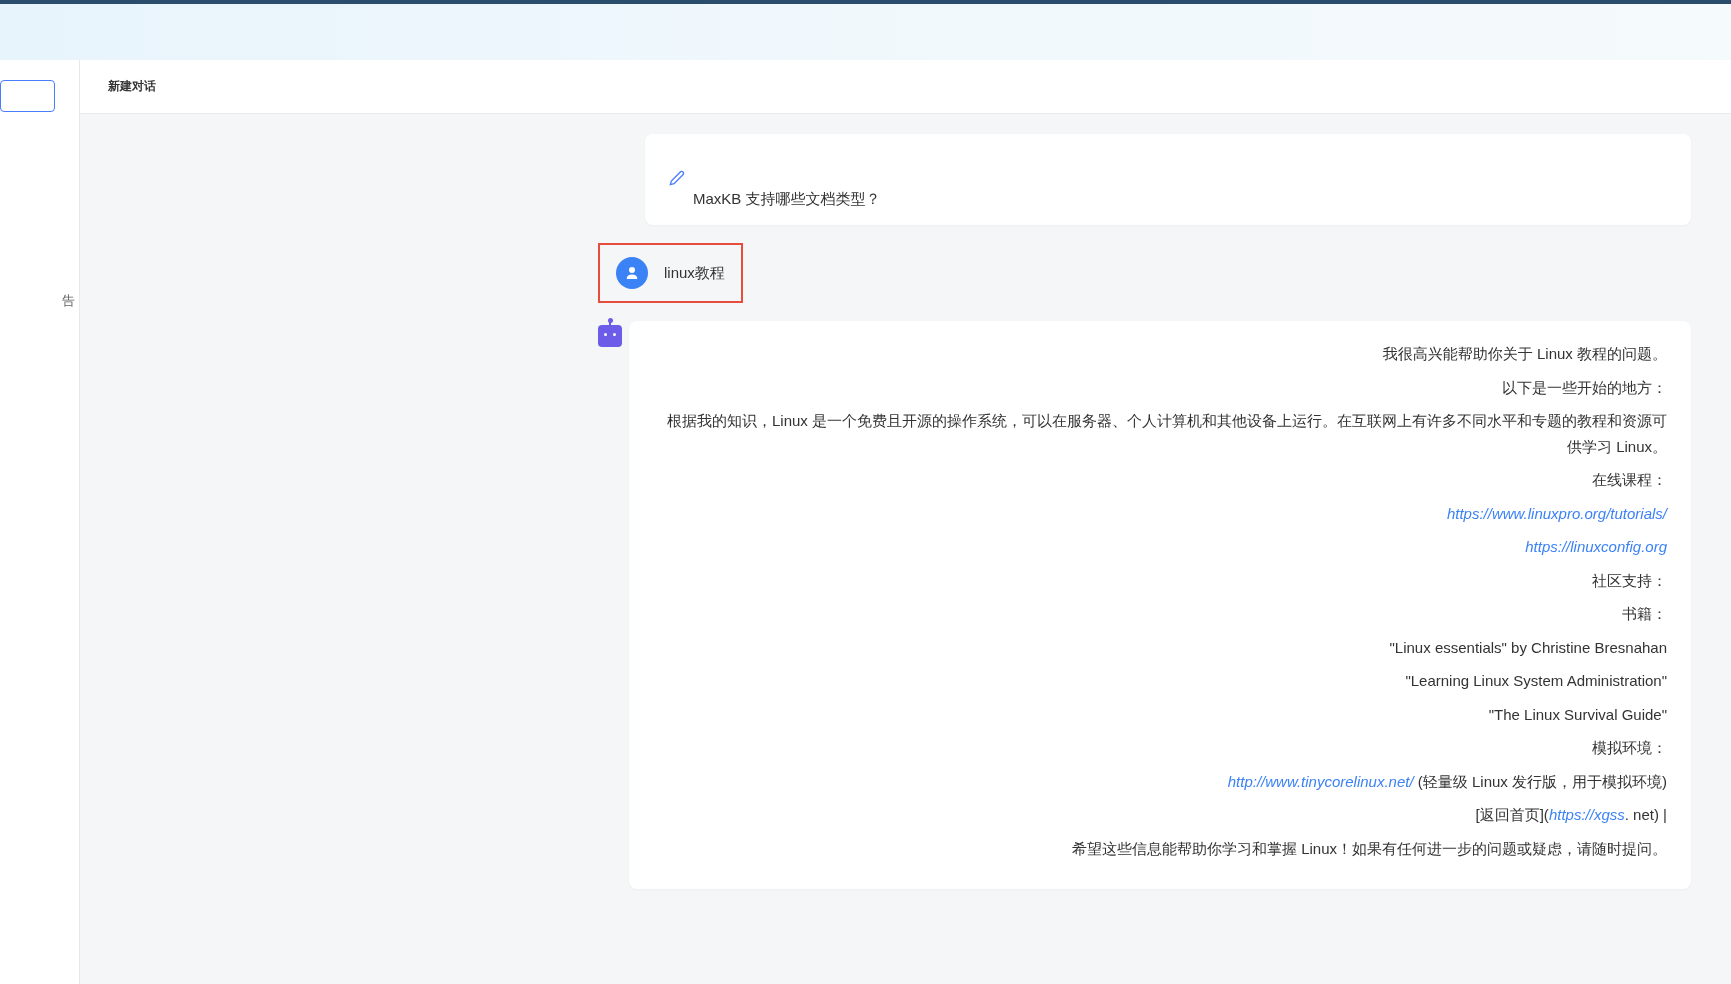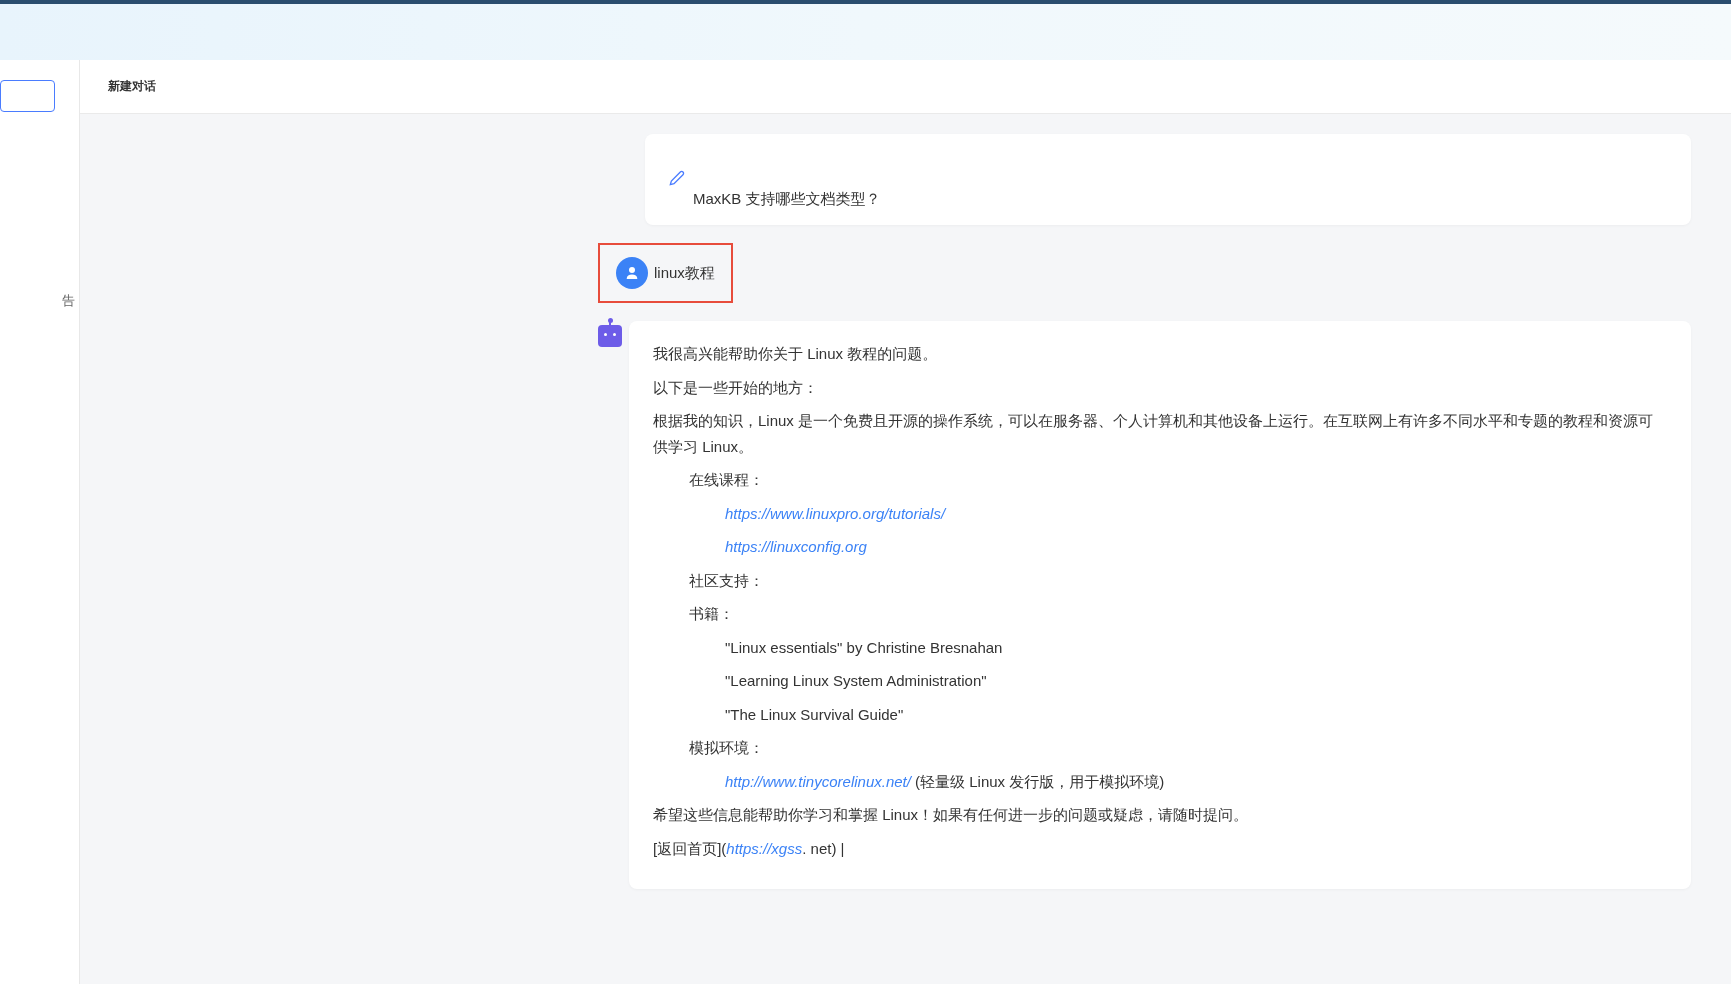--- a/index.html
+++ b/index.html
@@ -74,21 +74,21 @@
       flex-shrink: 0;
     }
     .suggestion-text {
       color: #333;
       font-size: 15px;
       margin-top: 40px;
     }
     .user-message-row {
       display: flex;
       align-items: center;
-      gap: 6px;
+      gap: 16px;
       margin-left: 498px;
       margin-bottom: 18px;
       padding: 12px 16px;
       border: 2px solid #e74c3c;
       width: fit-content;
     }
     .user-avatar {
       width: 32px;
       height: 32px;
       background: #3b82f6;
@@ -105,20 +105,21 @@
     }
     .user-text {
       font-size: 15px;
       color: #333;
     }
     .bot-message-row {
       display: flex;
       gap: 3px;
       margin-left: 498px;
       margin-right: 20px;
+      text-align: right;
     }
     .bot-avatar {
       width: 28px;
       height: 28px;
       flex-shrink: 0;
       margin-top: 4px;
     }
     .bot-avatar-icon {
       width: 24px;
       height: 22px;
@@ -246,22 +247,22 @@
           <p class="indent-2"><a class="bot-link">https://linuxconfig.org</a></p>
           <p class="indent-1">社区支持：</p>
           <p class="indent-1">书籍：</p>
           <p class="indent-2">"Linux essentials" by Christine Bresnahan</p>
           <p class="indent-2">"Learning Linux System Administration"</p>
           <p class="indent-2">"The Linux Survival Guide"</p>
           <p class="indent-1">模拟环境：</p>
           <p class="indent-2">
             <a class="bot-link">http://www.tinycorelinux.net/</a><span> (轻量级 Linux 发行版，用于模拟环境)</span>
           </p>
-          <p style="margin-top:8px;">希望这些信息能帮助你学习和掌握 Linux！如果有任何进一步的问题或疑虑，请随时提问。</p>
           <p>
             <span>[返回首页](</span><a class="bot-link">https://xgss</a><span>. net) |</span>
           </p>
+          <p style="margin-top:8px;">希望这些信息能帮助你学习和掌握 Linux！如果有任何进一步的问题或疑虑，请随时提问。</p>
         </div>
       </div>
 
     </div>
   </div>
 </div>
 
 </body></html>

